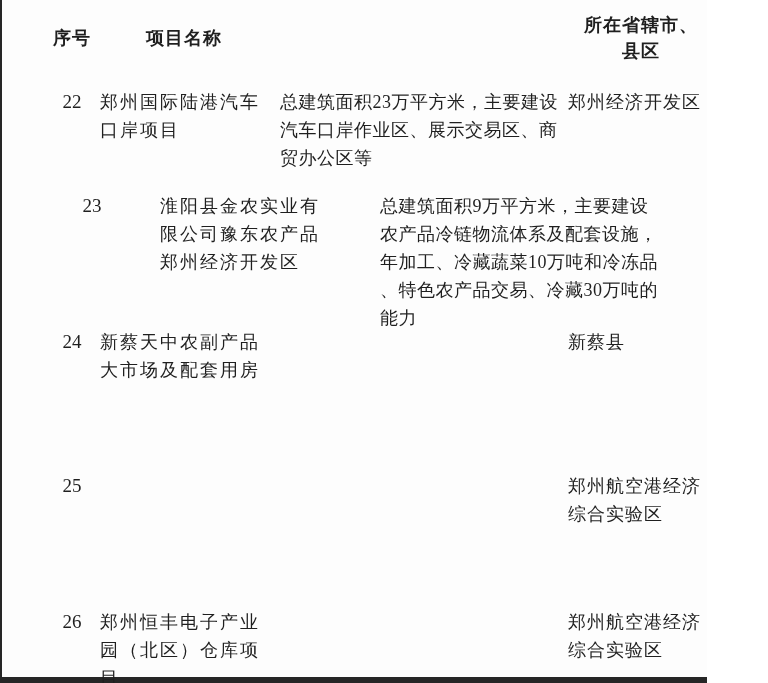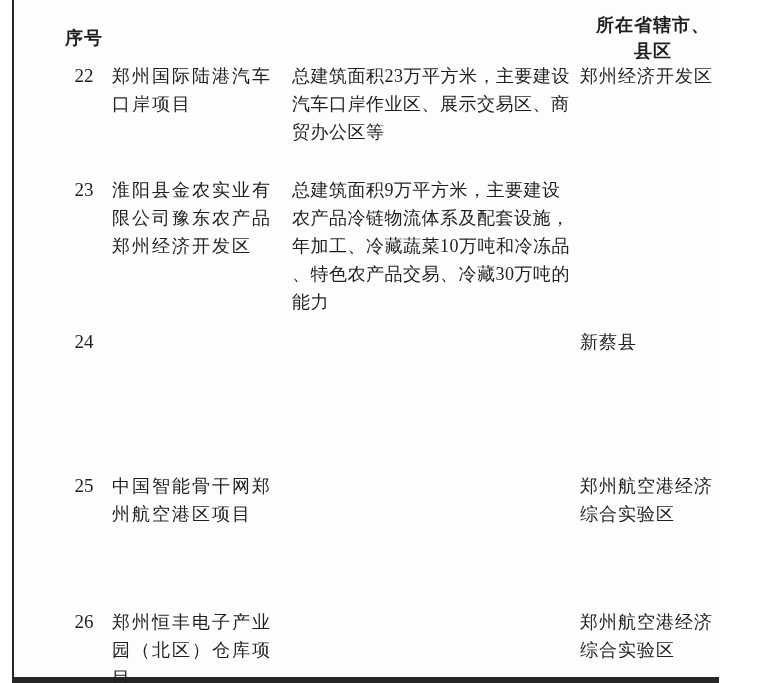--- a/index.html
+++ b/index.html
@@ -10,21 +10,20 @@
   * { margin: 0; padding: 0; box-sizing: border-box; }
   html, body { background: #fff; }
   .page {
     position: relative;
     width: 707px;
     height: 683px;
     background: var(--paper);
     font-family: "Liberation Serif", "DejaVu Serif", serif;
     color: var(--ink);
     overflow: hidden;
-    margin-left: 12px;
   }
   
   .edge { position: absolute; background: var(--scan-edge); }
   .edge-left   { left: 0;     top: 0;     width: 2px;  height: 683px; }
   .edge-right  { left: 763px; top: 0;     width: 3px;  height: 671px; }
   .edge-bottom { left: 0;     top: 677px; width: 768px; height: 6px; }
 
   
   .trow {
     position: absolute;
@@ -51,37 +50,38 @@
     font-family: "Liberation Sans", "DejaVu Sans", sans-serif;
     font-weight: 700;
   }
   .thead .cell {
     font-size: 18px;
     line-height: 26px;
     text-align: center;
     letter-spacing: 1px;
   }
 
-  .r0 { top: 62px; }
-  .r1 { top: 176px; }
+  .r0 { top: 88px; }
+  .r1 { top: 192px; gap: 20px; }
   .r2 { top: 328px; }
   .r3 { top: 472px; }
   .r4 { top: 608px; }
 </style>
 </head>
 <body>
 
 <div class="page">
 
   <div class="edge edge-left"></div>
   <div class="edge edge-right"></div>
   <div class="edge edge-bottom"></div>
 
   <div class="trow thead">
     <div class="cell c-index">序号</div>
+    <div class="cell c-project">项目名称</div>
     <div class="cell c-location">所在省辖市、
 县区</div>
   </div>
 
   <div class="trow r0">
     <div class="cell c-index">22</div>
     <div class="cell c-project">郑州国际陆港汽车
 口岸项目</div>
     <div class="cell c-content">总建筑面积23万平方米，主要建设
 汽车口岸作业区、展示交易区、商
@@ -96,27 +96,27 @@
 郑州经济开发区</div>
     <div class="cell c-content">总建筑面积9万平方米，主要建设
 农产品冷链物流体系及配套设施，
 年加工、冷藏蔬菜10万吨和冷冻品
 、特色农产品交易、冷藏30万吨的
 能力</div>
   </div>
 
   <div class="trow r2">
     <div class="cell c-index">24</div>
+    <div class="cell c-project">新蔡天中农副产品
+大市场及配套用房</div>
     <div class="cell c-location">新蔡县</div>
   </div>
 
   <div class="trow r3">
     <div class="cell c-index">25</div>
-    <div class="cell c-project">中国智能骨干网郑
-州航空港区项目</div>
     <div class="cell c-location">郑州航空港经济
 综合实验区</div>
   </div>
 
   <div class="trow r4">
     <div class="cell c-index">26</div>
     <div class="cell c-project">郑州恒丰电子产业
 园（北区）仓库项
 目</div>
     <div class="cell c-location">郑州航空港经济

